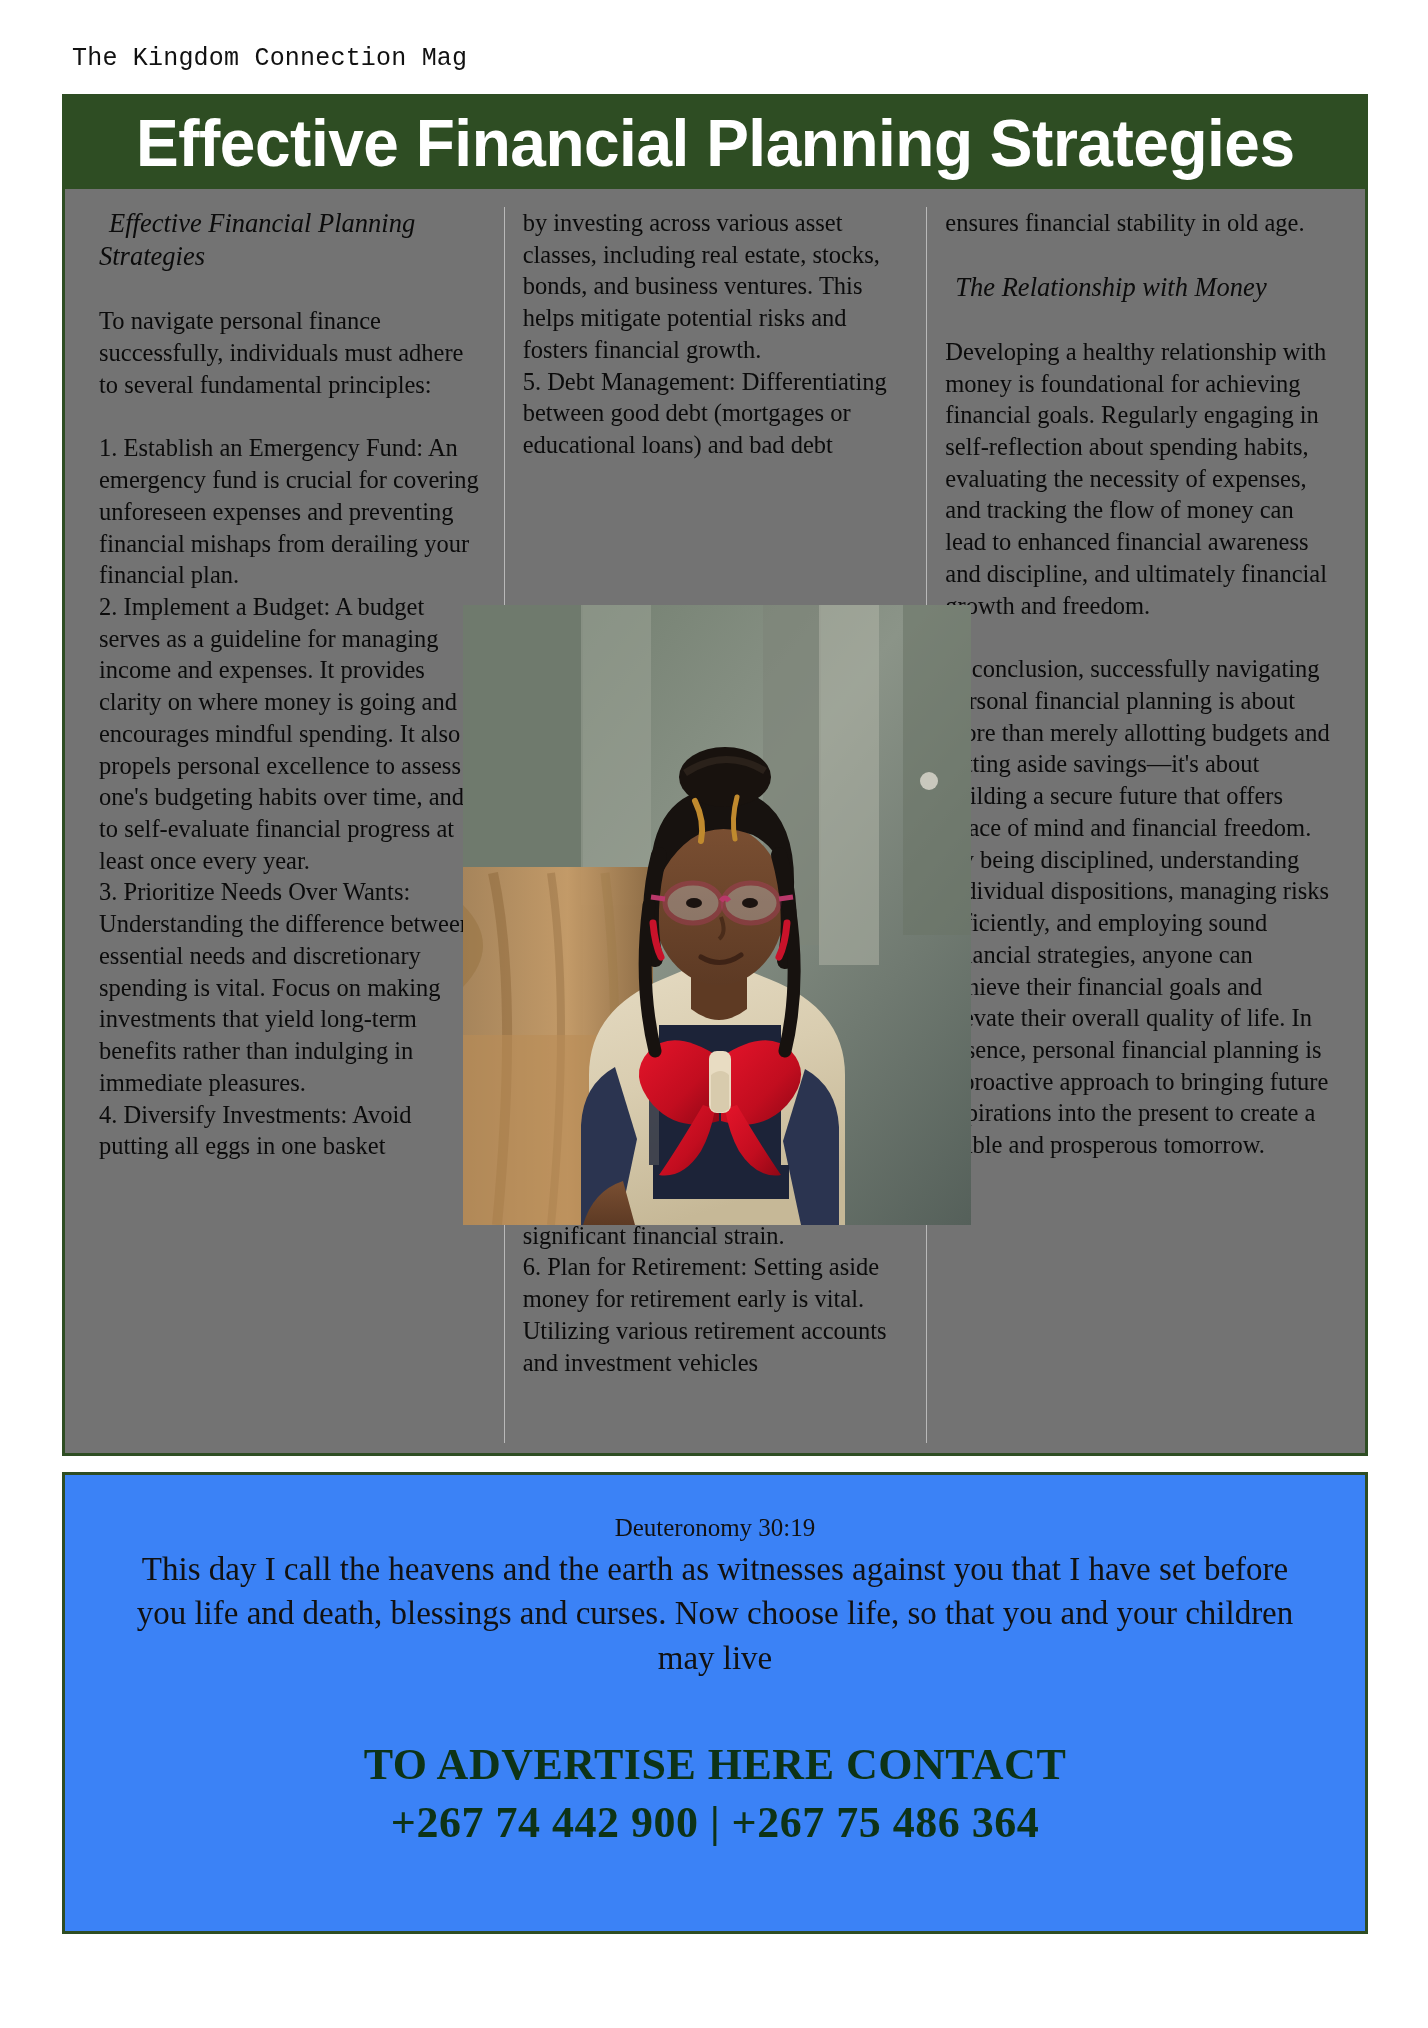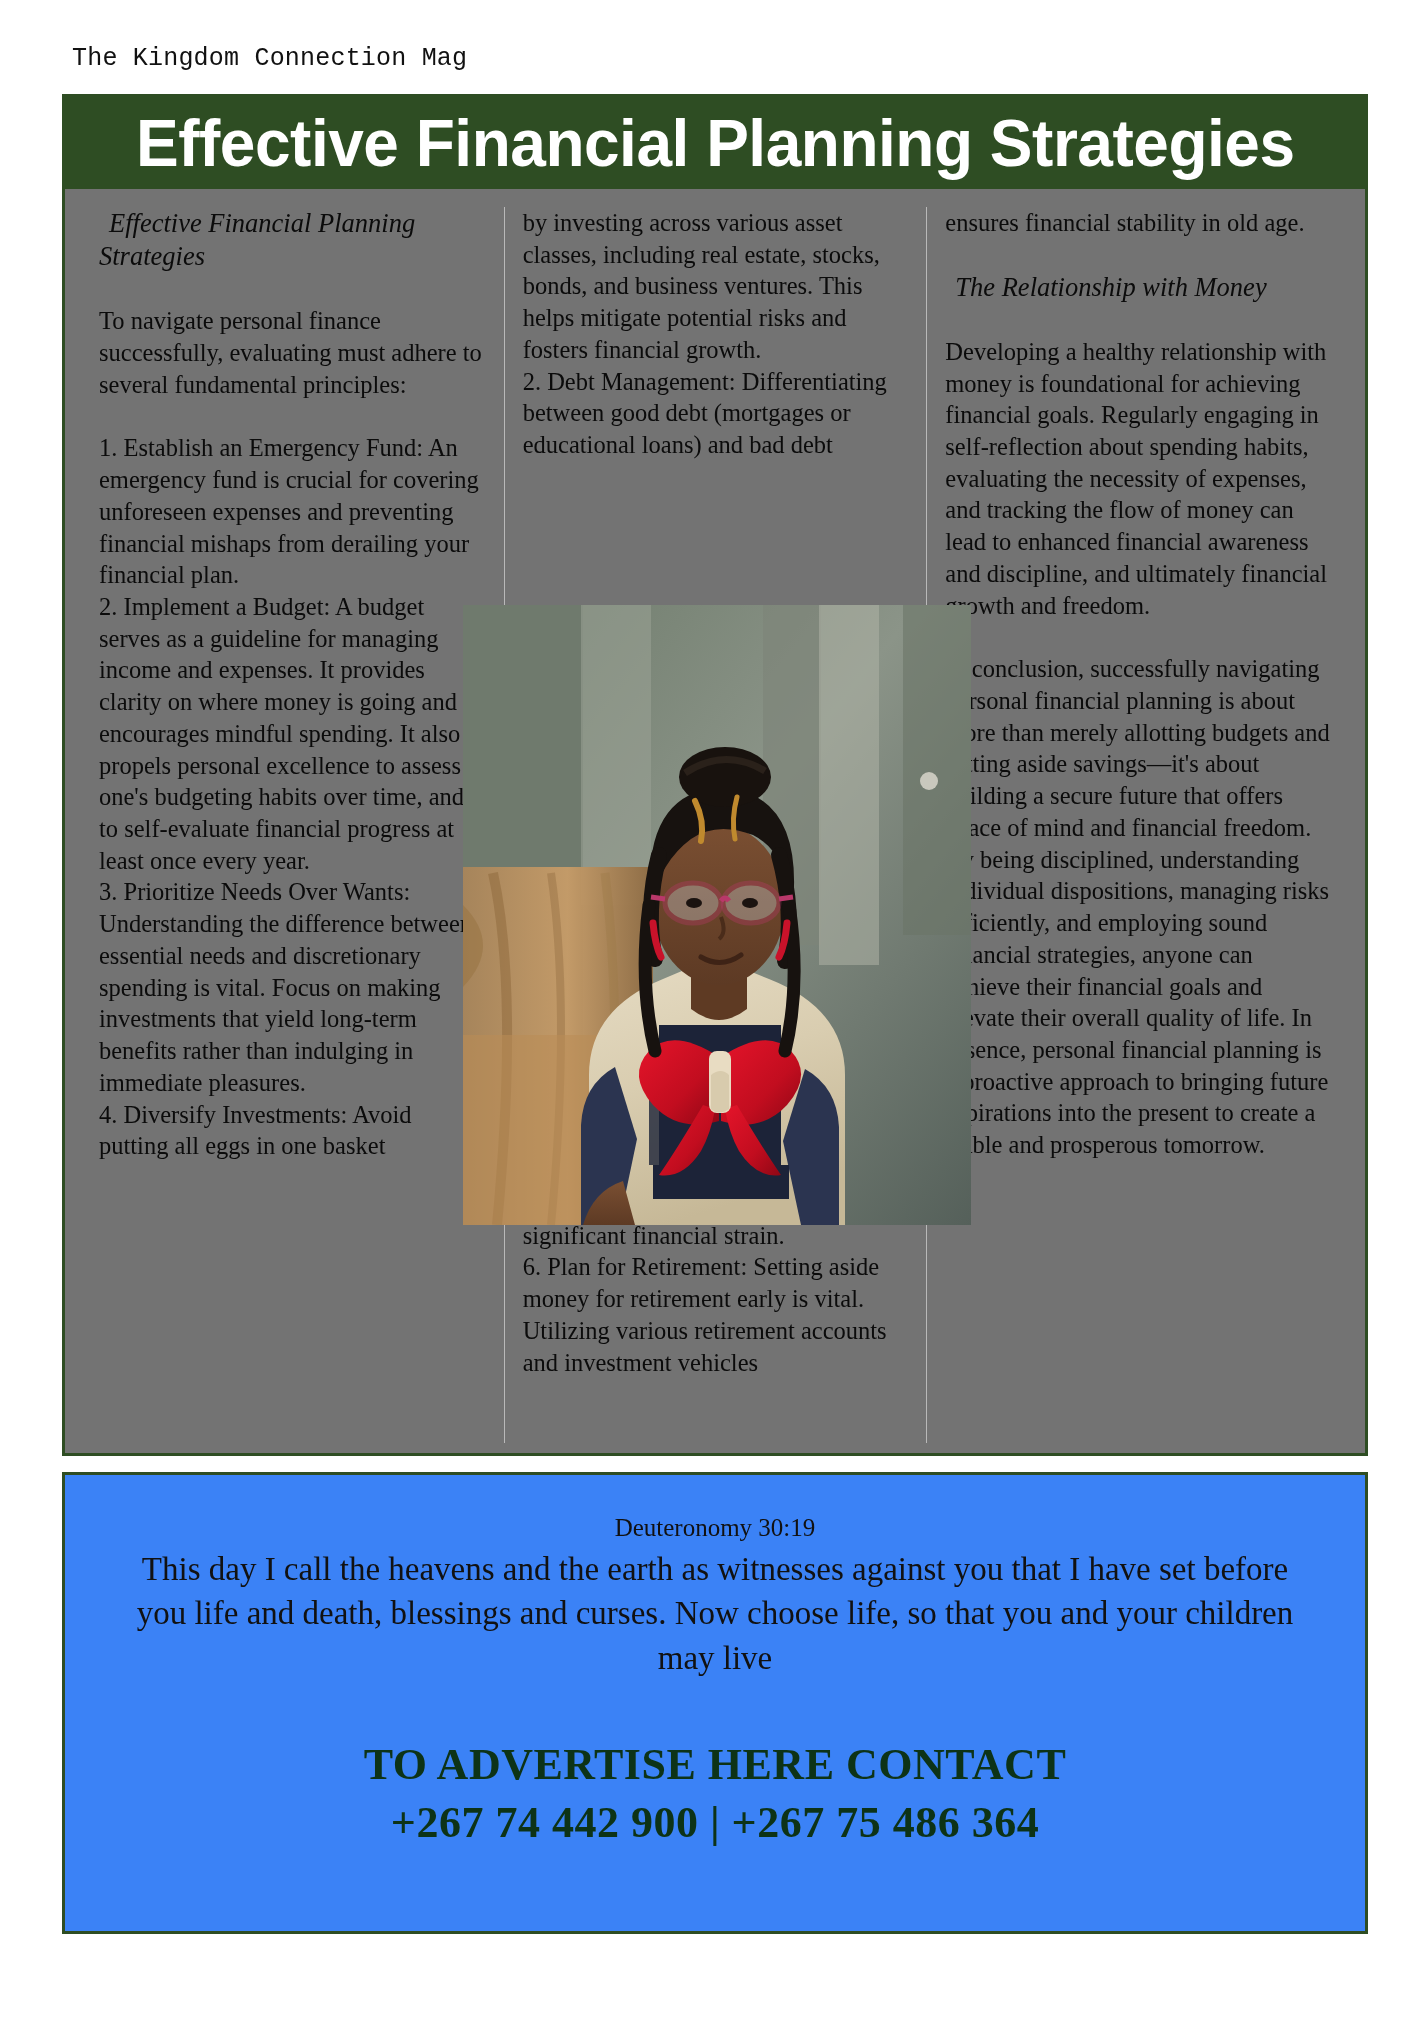--- a/index.html
+++ b/index.html
@@ -155,30 +155,30 @@
 <div class="article-frame">
 
   <div class="title-banner">
     <h1>Effective Financial Planning Strategies</h1>
   </div>
 
   <div class="columns">
 
     <div class="col">
       <p class="subhead">Effective Financial Planning Strategies</p>
-      <p class="gap body-block">To navigate personal finance successfully, evaluating must adhere to several fundamental principles:</p>
+      <p class="gap body-block">To navigate personal finance successfully, individuals must adhere to several fundamental principles:</p>
       <p class="gap body-block">1. Establish an Emergency Fund: An emergency fund is crucial for covering unforeseen expenses and preventing financial mishaps from derailing your financial plan.
 2. Implement a Budget: A budget serves as a guideline for managing income and expenses. It provides clarity on where money is going and encourages mindful spending. It also propels personal excellence to assess one's budgeting habits over time, and to self-evaluate financial progress at least once every year.
 3. Prioritize Needs Over Wants: Understanding the difference between essential needs and discretionary spending is vital. Focus on making investments that yield long-term benefits rather than indulging in immediate pleasures.
 4. Diversify Investments: Avoid putting all eggs in one basket</p>
     </div>
 
     <div class="col">
       <p class="body-block">by investing across various asset classes, including real estate, stocks, bonds, and business ventures. This helps mitigate potential risks and fosters financial growth.
-2. Debt Management: Differentiating between good debt (mortgages or educational loans) and bad debt</p>
+5. Debt Management: Differentiating between good debt (mortgages or educational loans) and bad debt</p>
       <div class="photo-spacer" style="height:632px"></div>
       <p class="body-block">(credit for non-essential purchases) is crucial. While some debts are manageable and can contribute to wealth creation, others can lead to significant financial strain.
 6. Plan for Retirement: Setting aside money for retirement early is vital. Utilizing various retirement accounts and investment vehicles</p>
     </div>
 
     <div class="col">
       <p class="body-block">ensures financial stability in old age.</p>
       <p class="subhead gap">The Relationship with Money</p>
       <p class="gap body-block">Developing a healthy relationship with money is foundational for achieving financial goals. Regularly engaging in self-reflection about spending habits, evaluating the necessity of expenses, and tracking the flow of money can lead to enhanced financial awareness and discipline, and ultimately financial growth and freedom.</p>
       <p class="gap body-block">In conclusion, successfully navigating personal financial planning is about more than merely allotting budgets and setting aside savings—it's about building a secure future that offers peace of mind and financial freedom. By being disciplined, understanding individual dispositions, managing risks efficiently, and employing sound financial strategies, anyone can achieve their financial goals and elevate their overall quality of life. In essence, personal financial planning is a proactive approach to bringing future aspirations into the present to create a stable and prosperous tomorrow.</p>

